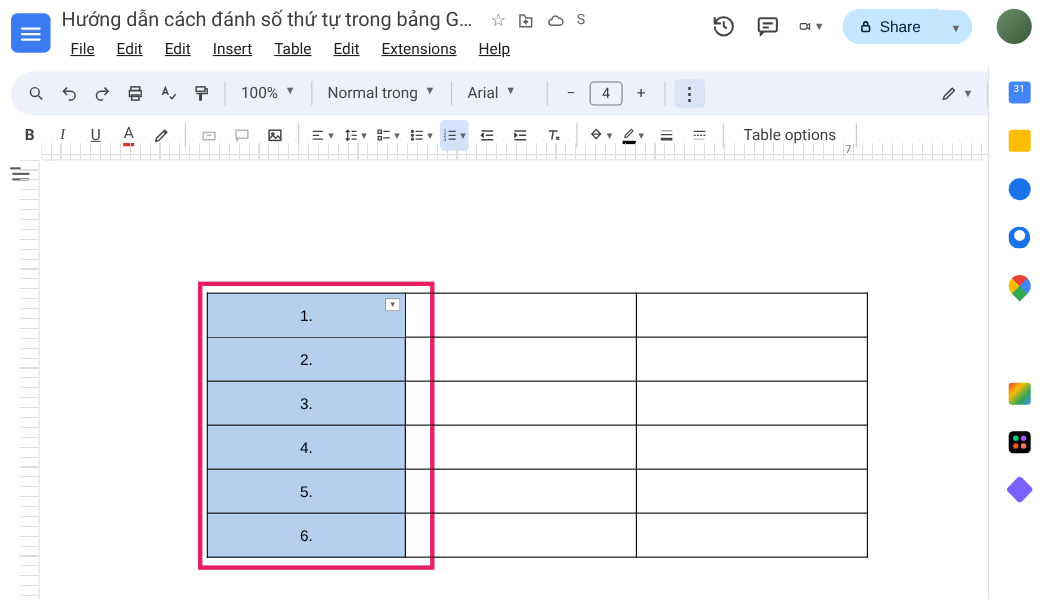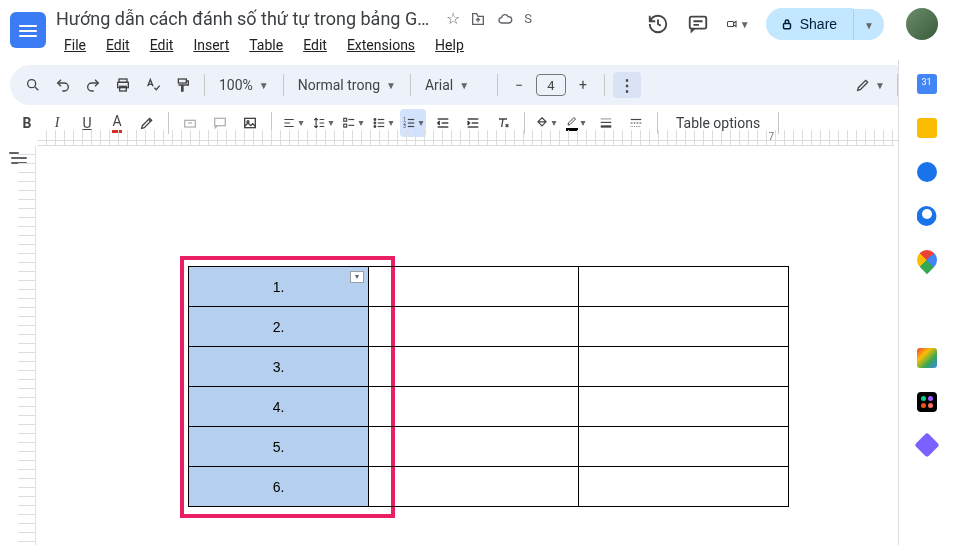--- a/index.html
+++ b/index.html
@@ -19,21 +19,21 @@
   .ra-icon { width:24px; height:24px; color:#444; display:flex; align-items:center; justify-content:center; cursor:pointer; font-size:20px;}
   .share-group{display:flex;align-items:center;}
   .share-btn { background:#c2e7ff; color:#001d35; border:none; border-radius:18px 0 0 18px; padding:8px 16px 8px 14px; font-size:14px; font-weight:500; display:flex; align-items:center; gap:6px; cursor:pointer;}
   .share-caret{background:#c2e7ff;border:none;border-left:1px solid rgba(0,0,0,.1);border-radius:0 18px 18px 0;padding:8px 10px;cursor:pointer;color:#001d35;}
   .avatar { width:32px; height:32px; border-radius:50%; background:linear-gradient(135deg,#6b8e6b,#3a5a3a); margin-left:6px;}
   
   .toolbar-wrap{padding:0 10px;}
   .toolbar { display:flex; align-items:center; background:#edf2fa; border-radius:24px; height:40px; padding:0 10px; gap:4px; margin-top:8px; font-size:14px; color:#444;}
   .tb-btn { min-width:26px; height:28px; display:flex; align-items:center; justify-content:center; border-radius:4px; cursor:pointer; padding:0 4px;}
   .tb-sep { width:1px; height:22px; background:#c7c7c7; margin:0 4px;}
-  .tb-text { padding:0 6px; display:flex; align-items:center; gap:6px;}
+  .tb-text { padding:0 6px; display:flex; gap:6px;}
   .caret{font-size:10px;color:#666;}
   .fs-box{border:1px solid #747775;border-radius:4px;width:30px;height:22px;display:flex;align-items:center;justify-content:center;font-size:13px;}
   .tb-more{background:#d9e3f5;border-radius:4px;width:28px;height:26px;display:flex;align-items:center;justify-content:center;font-weight:bold;color:#444;font-size:16px;}
   .tb-spacer{flex:1;}
   .chevup{width:28px;height:28px;display:flex;align-items:center;justify-content:center;cursor:pointer;}
   
   .toolbar2 { display:flex; align-items:center; height:36px; padding:0 14px; gap:4px; border-bottom:1px solid #dadce0; font-size:14px; color:#444; background:#fff;}
   .tb2-btn{min-width:26px;height:28px;display:flex;align-items:center;justify-content:center;cursor:pointer;border-radius:4px;padding:0 2px;position:relative;}
   .tb2-btn.active{background:#d3e3fd;}
   .underline-red{border-bottom:3px solid #d93025;padding-bottom:1px;}

